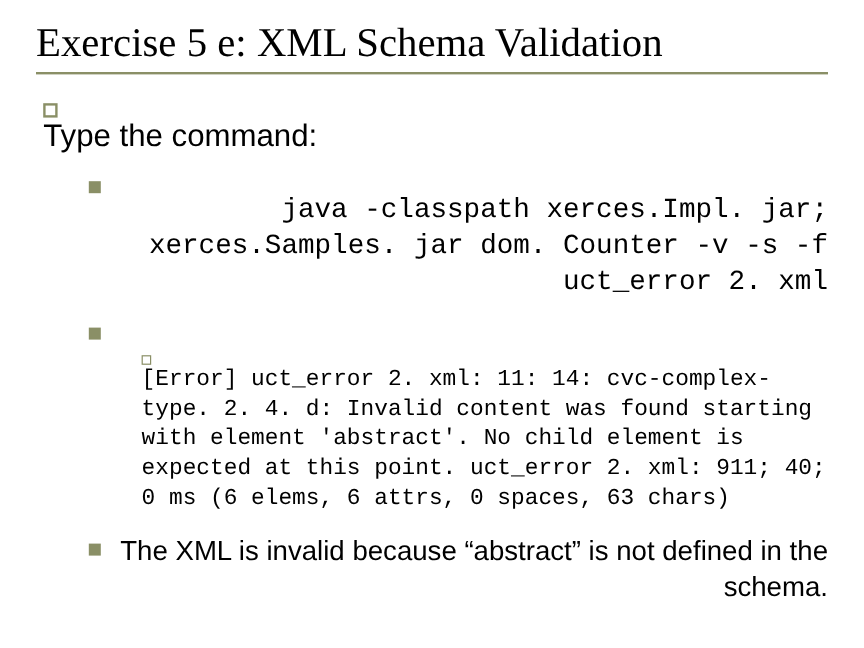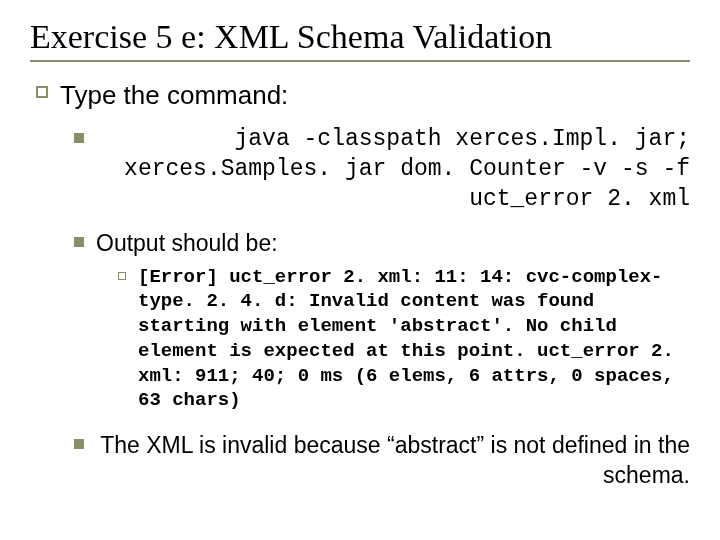--- a/index.html
+++ b/index.html
@@ -68,22 +68,22 @@
   }
   .lvl3-text {
     font-size: 19px;
     line-height: 1.3;
   }
   .mono {
     font-family: "Courier New", Courier, monospace;
   }
   .indent1 { margin-left: 6px; }
   .indent2 { margin-left: 44px; text-align: right; }
-  .indent3 { margin-left: 88px; font-weight: bold; }
-  .block { margin-bottom: 14px; }
+  .indent3 { margin-left: 88px; }
+  .block { margin-bottom: 14px; flex-direction: column; }
 </style>
 </head>
 <body>
 
 <div class="slide">
 
   <h1 class="title">Exercise 5 e: XML Schema Validation</h1>
   <hr class="title-rule">
 
   <div class="row indent1 block">
@@ -91,21 +91,20 @@
     <div class="lvl1-text">Type the command:</div>
   </div>
 
   <div class="row indent2 block">
     <div class="bullet sq-solid"></div>
     <div class="lvl2-text mono">java -classpath xerces.Impl. jar; xerces.Samples. jar dom. Counter -v -s -f uct_error 2. xml</div>
   </div>
 
   <div class="row indent2" style="margin-bottom:6px;">
     <div class="bullet sq-solid"></div>
-    <div class="lvl2-text">Output should be:</div>
   </div>
 
   <div class="row indent3 block" style="margin-bottom:18px;">
     <div class="bullet sq-tiny"></div>
     <div class="lvl3-text mono">[Error] uct_error 2. xml: 11: 14: cvc-complex-type. 2. 4. d: Invalid content was found starting with element 'abstract'. No child element is expected at this point. uct_error 2. xml: 911; 40; 0 ms (6 elems, 6 attrs, 0 spaces, 63 chars)</div>
   </div>
 
   <div class="row indent2">
     <div class="bullet sq-solid"></div>
     <div class="lvl2-text">The XML is invalid because “abstract” is not defined in the schema.</div>

